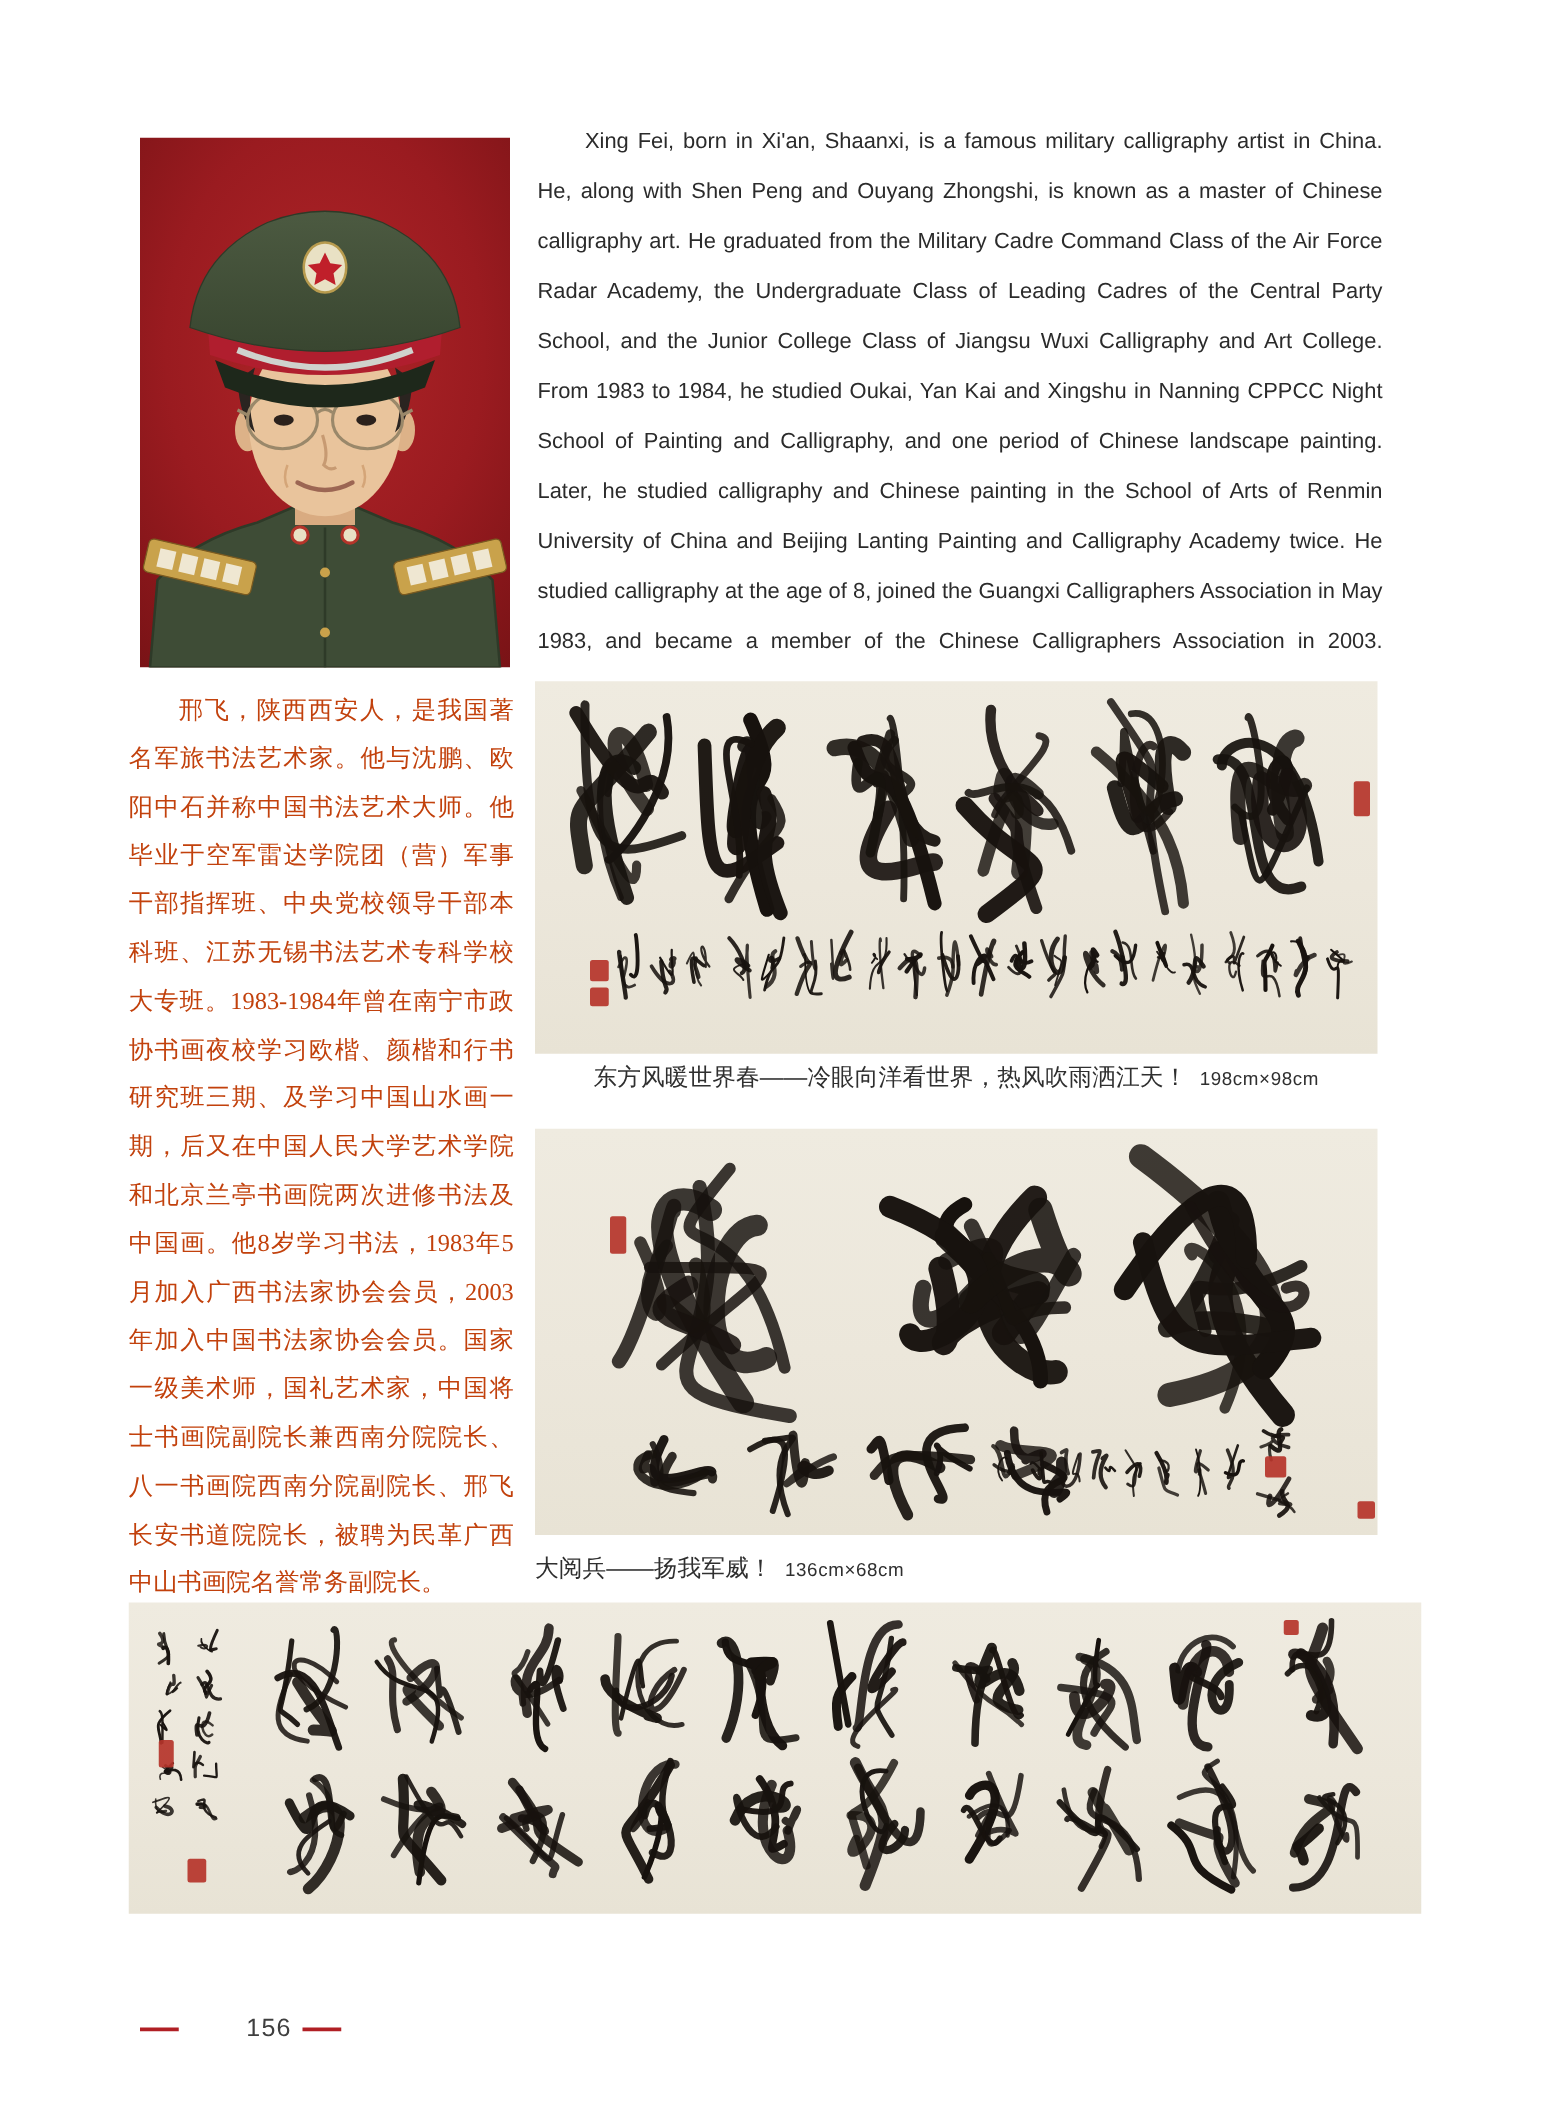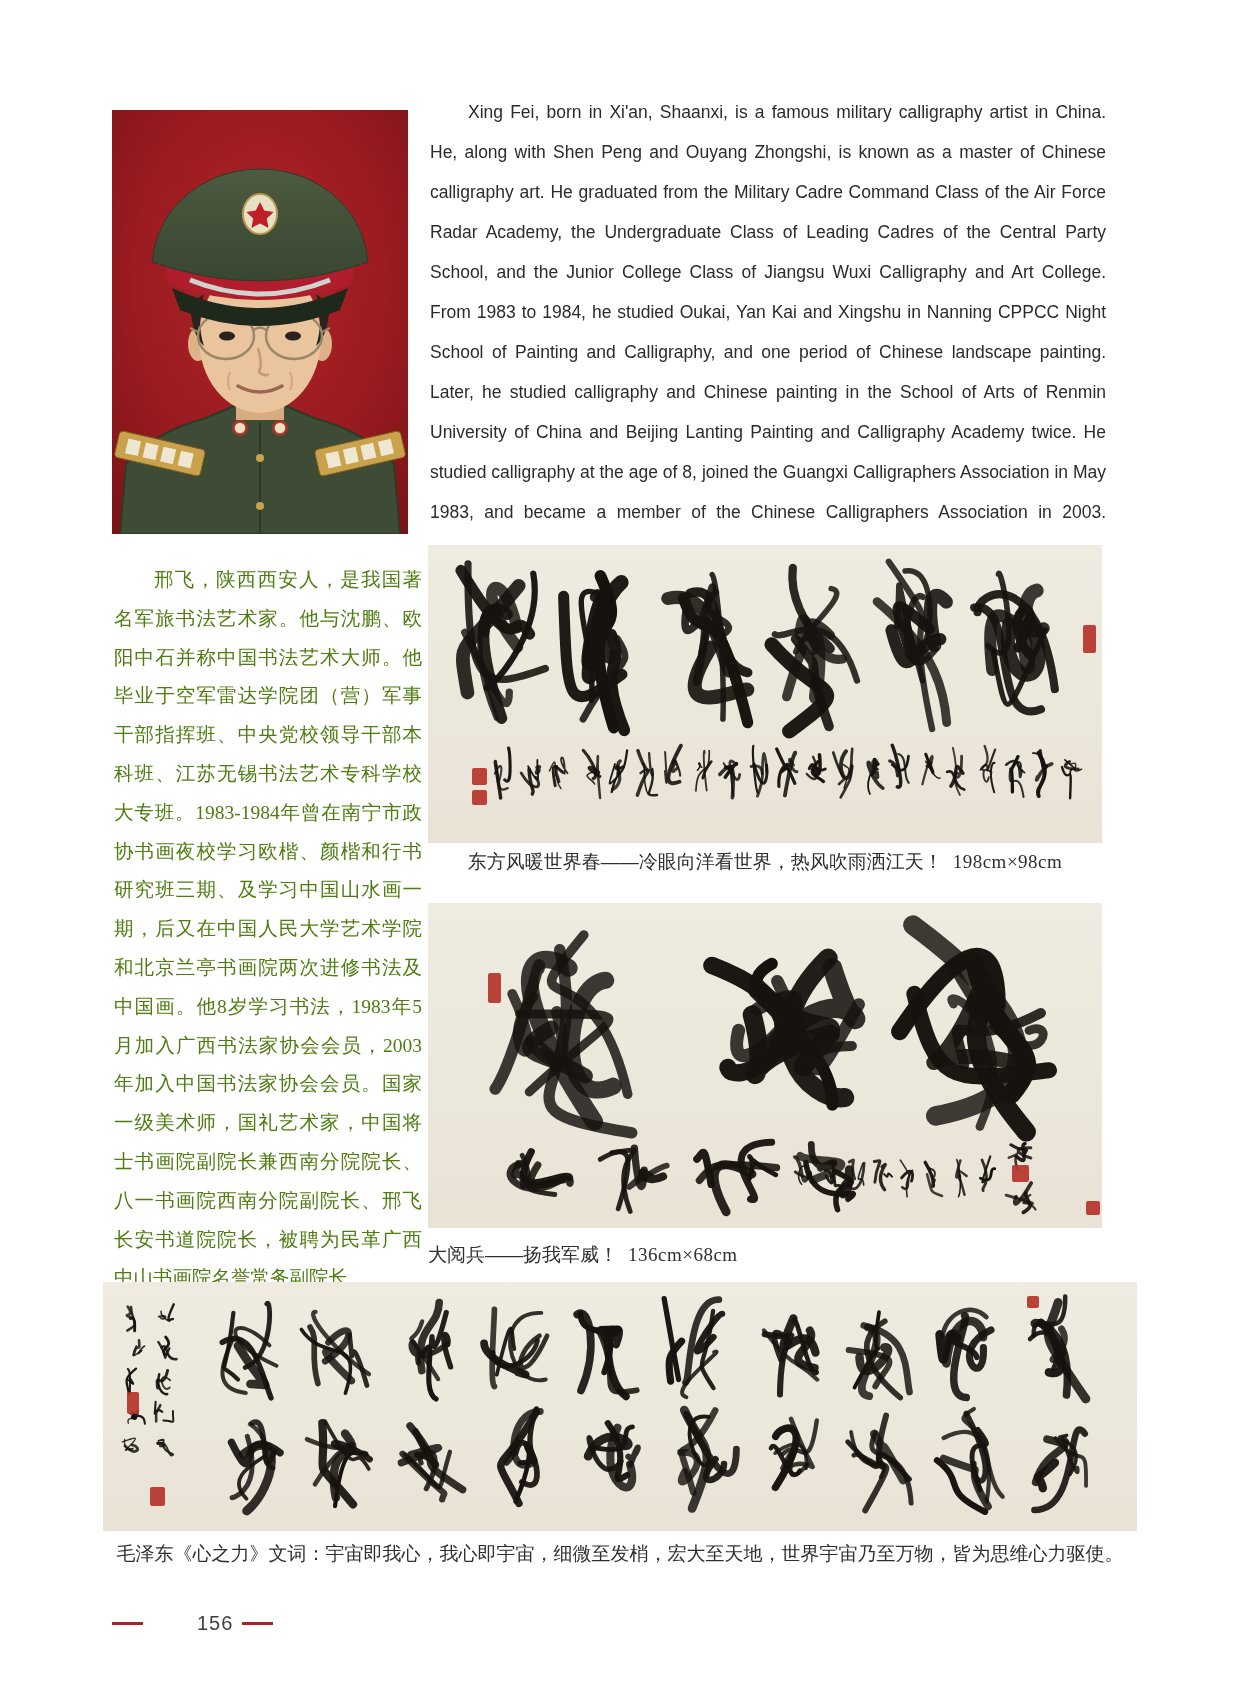--- a/index.html
+++ b/index.html
@@ -2,34 +2,34 @@
 <html><head>
 <meta charset="utf-8">
 <title>Magazine Page</title>
 <style>
   html,body{margin:0;padding:0;background:#ffffff;}
   .page{position:relative;width:1240px;height:1683px;background:#ffffff;overflow:hidden;
         font-family:"Liberation Sans", sans-serif;color:#222;}
   .portrait{position:absolute;left:112px;top:110px;width:296px;height:424px;display:block;}
   .en-bio{position:absolute;left:430px;top:92px;width:676px;margin:0;
           font-size:17.5px;line-height:40px;text-align:justify;text-indent:38px;color:#2b2b2b;}
-  .cn-bio{position:absolute;left:103px;top:550px;width:308px;margin:11px;
+  .cn-bio{position:absolute;left:103px;top:550px;width:308px;margin:0;
           font-family:"Liberation Serif", serif;font-size:19.5px;line-height:38.8px;
-          text-align:justify;text-indent:40px;color:#4d7c0f;}
+          text-align:justify;text-indent:40px;color:#c2410c;}
   .art{position:absolute;background:linear-gradient(180deg,#efebe0 0%,#ece7db 55%,#e8e3d5 100%);}
   .art svg{position:absolute;left:0;top:0;display:block;}
   .art1{left:428px;top:545px;width:674px;height:298px;}
   .art2{left:428px;top:903px;width:674px;height:325px;}
   .art3{left:103px;top:1282px;width:1034px;height:249px;}
   .seal{position:absolute;background:#b5342a;border-radius:2px;opacity:.92;}
   .caption{position:absolute;font-size:19px;color:#2f2f2f;white-space:nowrap;}
   .cap1{left:428px;top:849px;width:674px;text-align:center;}
   .cap2{left:428px;top:1242px;width:674px;text-align:left;padding-right:54px;box-sizing:border-box;}
   .cap3{left:103px;top:1541px;width:1034px;text-align:center;}
-  .dims{font-size:19px;margin-left:10px;letter-spacing:.5px;font-family:Liberation Serif, serif;}
+  .dims{font-size:15px;margin-left:10px;letter-spacing:.5px;}
   .footer{position:absolute;left:112px;top:1612px;display:flex;align-items:center;gap:9px;}
   .rule{display:inline-block;width:31px;height:3px;background:#b01f24;}
   .pagenum{font-size:20px;color:#3f3f3f;letter-spacing:1px;margin-left:45px;}
 </style>
 </head>
 <body>
 
 <div class="page">
 
   <svg class="portrait" viewBox="0 0 296 424" role="img">
@@ -491,23 +491,20 @@
         <path d="M57.3,123.2 C53.3,131.7 52.9,127.1 53.2,139.4" fill="none" stroke="#17120e" stroke-width="2.6" stroke-linecap="round" opacity="0.83"></path>
         <path d="M69.9,129.0 C70.0,144.3 73.5,139.1 60.3,138.5" fill="none" stroke="#17120e" stroke-width="1.9" stroke-linecap="round" opacity="0.97"></path>
         <path d="M60.2,163.9 C50.2,163.9 70.9,163.5 54.7,161.2" fill="none" stroke="#17120e" stroke-width="2.9" stroke-linecap="round" opacity="0.88"></path>
         <path d="M55.6,158.9 C68.5,154.0 50.4,164.7 69.6,172.0" fill="none" stroke="#17120e" stroke-width="2.0" stroke-linecap="round" opacity="0.91"></path>
         <path d="M54.8,161.6 C66.1,157.1 64.3,176.6 70.0,172.9" fill="none" stroke="#17120e" stroke-width="2.1" stroke-linecap="round" opacity="0.83"></path>
       </svg>
     <span class="seal" style="left:24px;top:110px;width:12px;height:22px;"></span>
     <span class="seal" style="left:47px;top:205px;width:15px;height:19px;"></span>
     <span class="seal" style="left:924px;top:14px;width:12px;height:12px;"></span>
   </div>
-  <div class="caption cap3">
-    <span>毛泽东《心之力》文词：宇宙即我心，我心即宇宙，细微至发梢，宏大至天地，世界宇宙乃至万物，皆为思维心力驱使。</span>
-  </div>
 
   <div class="footer">
     <span class="rule"></span>
     <span class="pagenum">156</span>
     <span class="rule"></span>
   </div>
 
 </div>
 
 </body></html>

